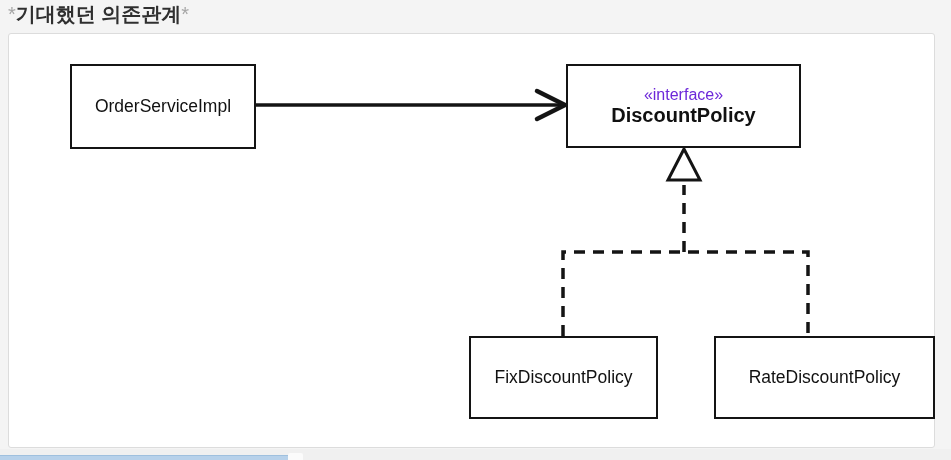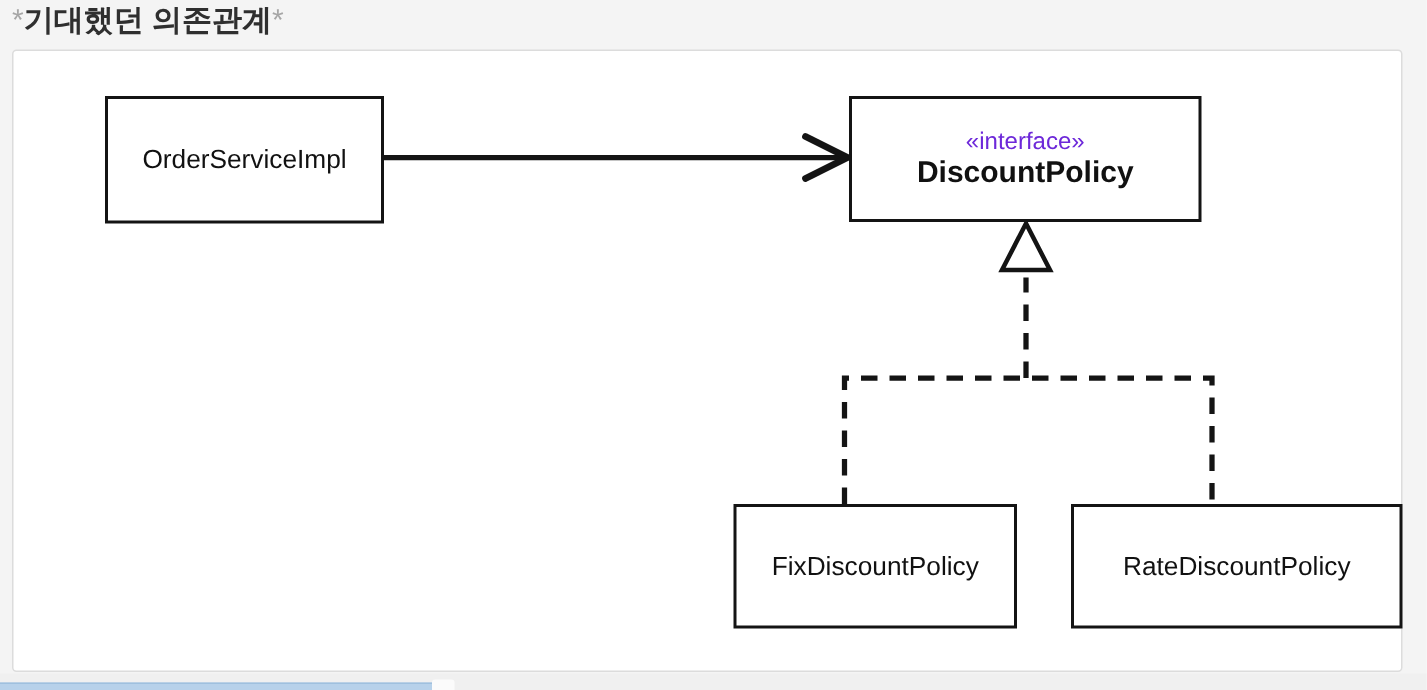--- a/index.html
+++ b/index.html
@@ -37,21 +37,21 @@
     justify-content: center;
     text-align: center;
     color: #111111;
   }
   .uml-node .node-label { font-size: 17.5px; color: #111111; }
   .uml-node .stereotype { font-size: 16px; font-weight: 400; color: #6d28d9; }
   .uml-node .iface-name { font-size: 20px; font-weight: 700; color: #111111; }
 
   .node-order    { left: 46px;  top: 30px;  width: 186px; height: 85px; margin-left: 15px; }
   .node-discount { left: 557px; top: 30px;  width: 235px; height: 84px; }
-  .node-fix      { left: 460px; top: 302px; width: 189px; height: 83px; margin-left: 20px; }
+  .node-fix      { left: 460px; top: 302px; width: 189px; height: 83px; }
   .node-rate     { left: 705px; top: 302px; width: 221px; height: 83px; }
 
   .edges-overlay {
     position: absolute;
     left: 0; top: 0;
     width: 927px; height: 415px;
     pointer-events: none;
   }
 
   .bottom-strip {

